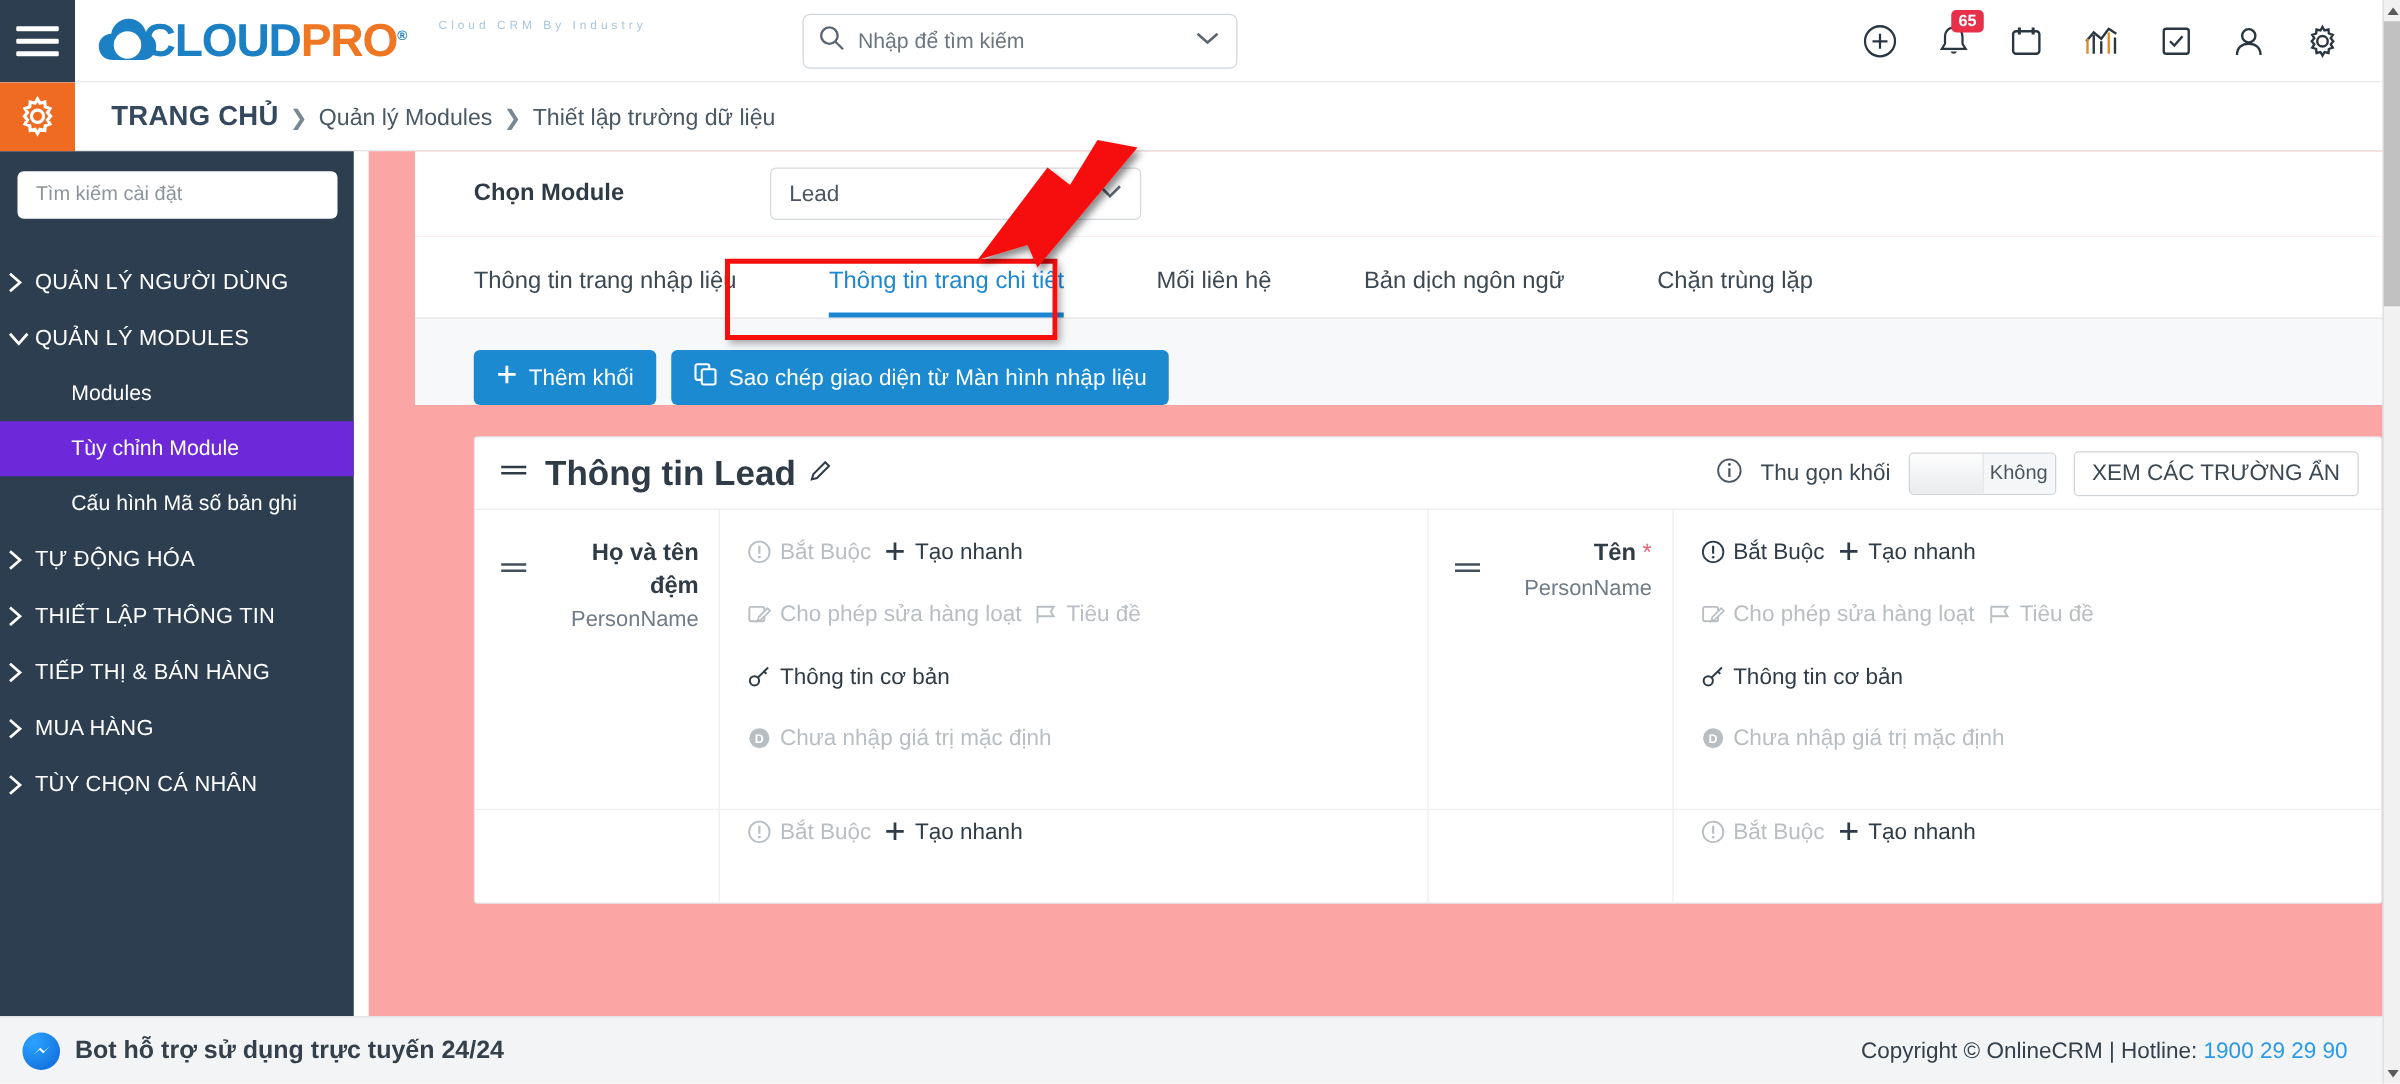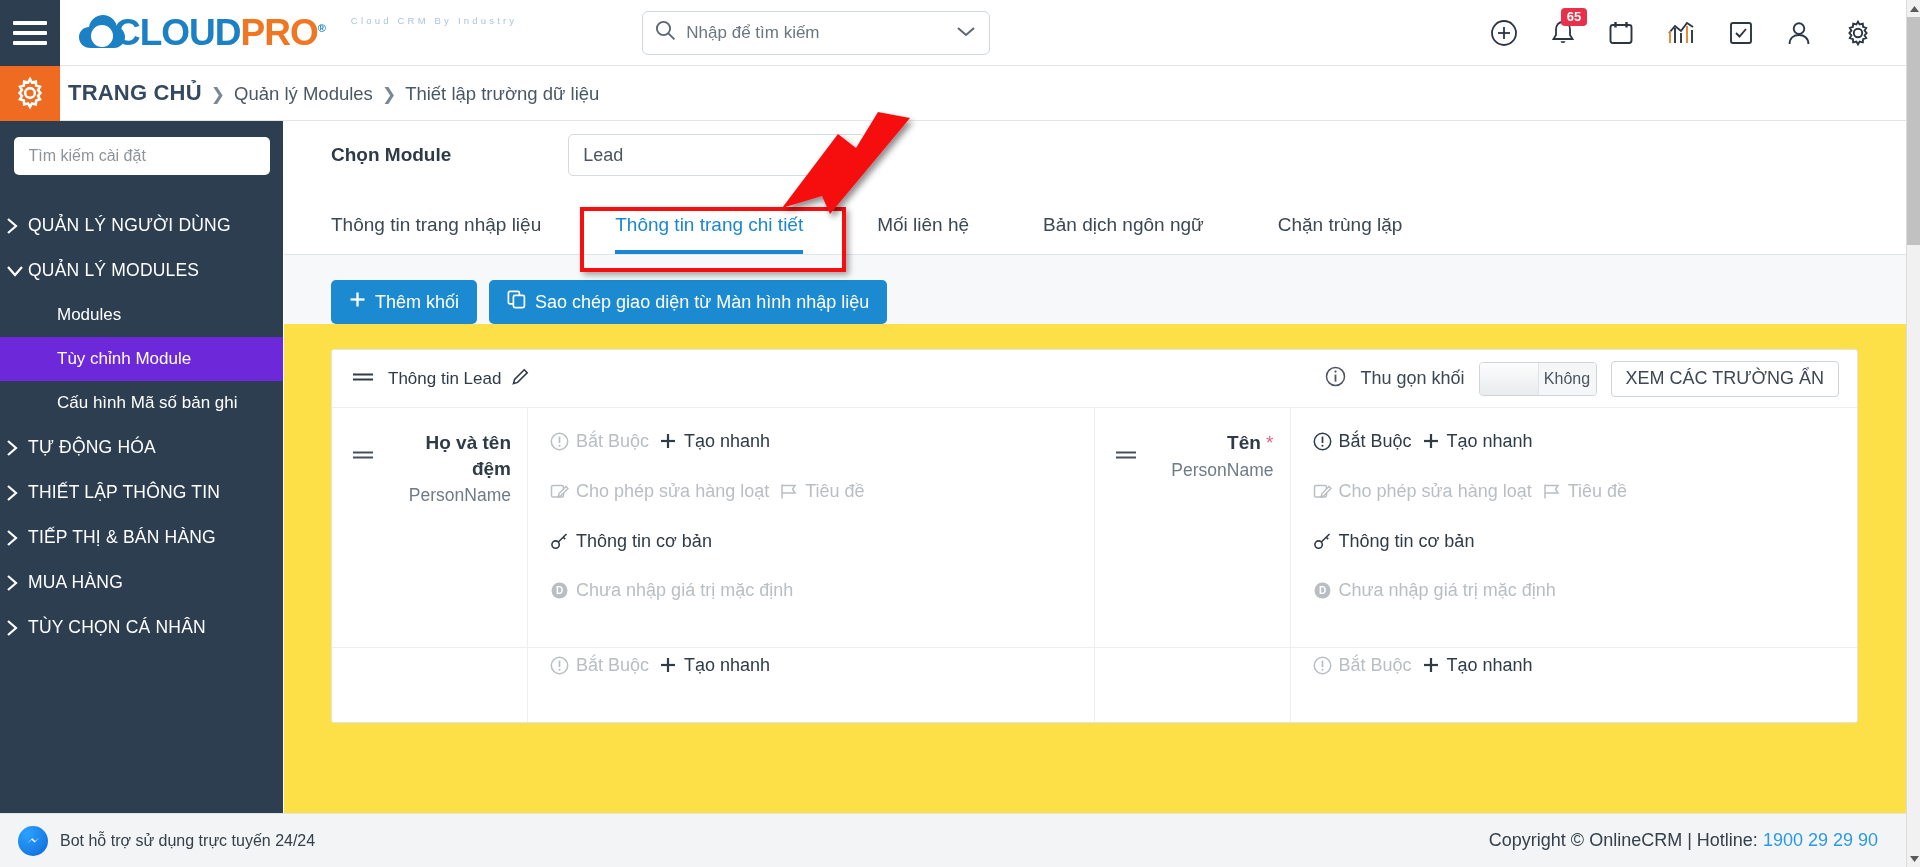--- a/index.html
+++ b/index.html
@@ -70,21 +70,21 @@
   .crumbbar {
     position: absolute; top: 66px; left: 0; width: 1906px; height: 55px;
     background: #ffffff; display: flex; align-items: center;
     border-bottom: 1px solid #e4e4e4;
   }
   .crumb-gear {
     width: 60px; height: 55px; background: #ef6b21;
     display: flex; align-items: center; justify-content: center;
     flex: 0 0 60px; cursor: pointer;
   }
-  .crumbs { display: flex; align-items: baseline; margin-left: 8px; gap: 9px; }
+  .crumbs { display: flex; align-items: baseline; margin-left: 29px; gap: 9px; }
   .crumb-home { font-size: 22px; font-weight: bold; color: #34495e; cursor: pointer; letter-spacing: .2px; }
   .crumb-sep { font-size: 17px; color: #7a8894; }
   .crumb { font-size: 18.5px; color: #4a5864; cursor: pointer; }
 
   
   .sidebar {
     position: absolute; top: 121px; left: 0; width: 283px; height: 692px;
     background: #2c3e50; padding-top: 16px; overflow: hidden;
   }
   .side-search {
@@ -104,22 +104,22 @@
   .side-item .chev { width: 22px; flex: 0 0 22px; display: flex; align-items: center; }
   .side-item .lbl { font-size: 17.5px; letter-spacing: .2px; }
   .side-sub {
     display: flex; align-items: center; height: 44px; padding-left: 57px;
     color: #fff; font-size: 17px; cursor: pointer;
   }
   .side-sub.active { background: #6d28d9; }
 
   
   .content {
-    position: absolute; top: 121px; left: 284px; width: 1623px; height: 692px;
-    background: #fde047; overflow: hidden;
+    position: absolute; top: 121px; left: 295px; width: 1623px; height: 692px;
+    background: #fca5a5; overflow: hidden; padding-left: 37px;
   }
   .module-row {
     display: flex; align-items: center; height: 68px;
     background: #fff; padding-left: 47px;
   }
   .module-label { font-size: 19px; font-weight: bold; color: #2e3a45; }
   .module-select {
     margin-left: 117px; width: 297px; height: 42px;
     border: 1px solid #d5dade; border-radius: 5px; background: #fff;
     display: flex; align-items: center; padding: 0 14px; cursor: pointer;
@@ -157,21 +157,21 @@
   }
 
   .block-card {
     margin: 25px 0 0 47px; width: 1527px;
     background: #fff; border: 1px solid #e2e5e8; border-radius: 3px;
   }
   .block-head {
     display: flex; align-items: center; height: 58px; padding: 0 18px 0 20px;
     border-bottom: 1px solid #eceef0;
   }
-  .block-title { font-size: 17px; font-weight: normal; color: #2f3b46; margin-left: 14px; }
+  .block-title { font-size: 28px; font-weight: bold; color: #2f3b46; margin-left: 14px; }
   .block-right { margin-left: auto; display: flex; align-items: center; gap: 14px; }
   .collapse-label { font-size: 18px; color: #3b4752; }
   .toggle {
     width: 118px; height: 34px; border: 1px solid #cfd4d8; border-radius: 4px;
     display: flex; overflow: hidden; cursor: pointer;
   }
   .toggle .knob { width: 58px; background: linear-gradient(#fdfdfd,#e9ebed); }
   .toggle .txt {
     flex: 1; display: flex; align-items: center; justify-content: center;
     font-size: 16px; color: #4a5560; background: #f5f6f7; border-left: 1px solid #dfe3e6;
@@ -211,21 +211,21 @@
     position: absolute; bottom: 0; left: 0; width: 1906px; height: 54px;
     background: #f3f4f5; border-top: 1px solid #e0e2e4;
     display: flex; align-items: center; padding: 0 28px 0 18px;
   }
   .footer-left { display: flex; align-items: center; gap: 12px; }
   .msgr {
     width: 30px; height: 30px; border-radius: 50%;
     background: radial-gradient(circle at 30% 25%, #2aa3ff 0%, #1a7fe8 60%, #0a62d6 100%);
     display: flex; align-items: center; justify-content: center; flex: 0 0 30px;
   }
-  .footer-txt { font-size: 16px; color: #34404b; }
+  .footer-txt { font-size: 20px; color: #34404b; font-weight: bold; }
   .footer-right { margin-left: auto; font-size: 18px; color: #34404b; }
   .footer-right .tel { color: #2b9ae6; }
 
   
   .scrollbar {
     position: absolute; top: 0; right: 0; width: 14px; height: 867px;
     background: #f1f1f1; border-left: 1px solid #dcdcdc;
   }
   .sb-arrow { width: 14px; height: 17px; display: flex; align-items: center; justify-content: center; cursor: pointer; }
   .sb-thumb {

